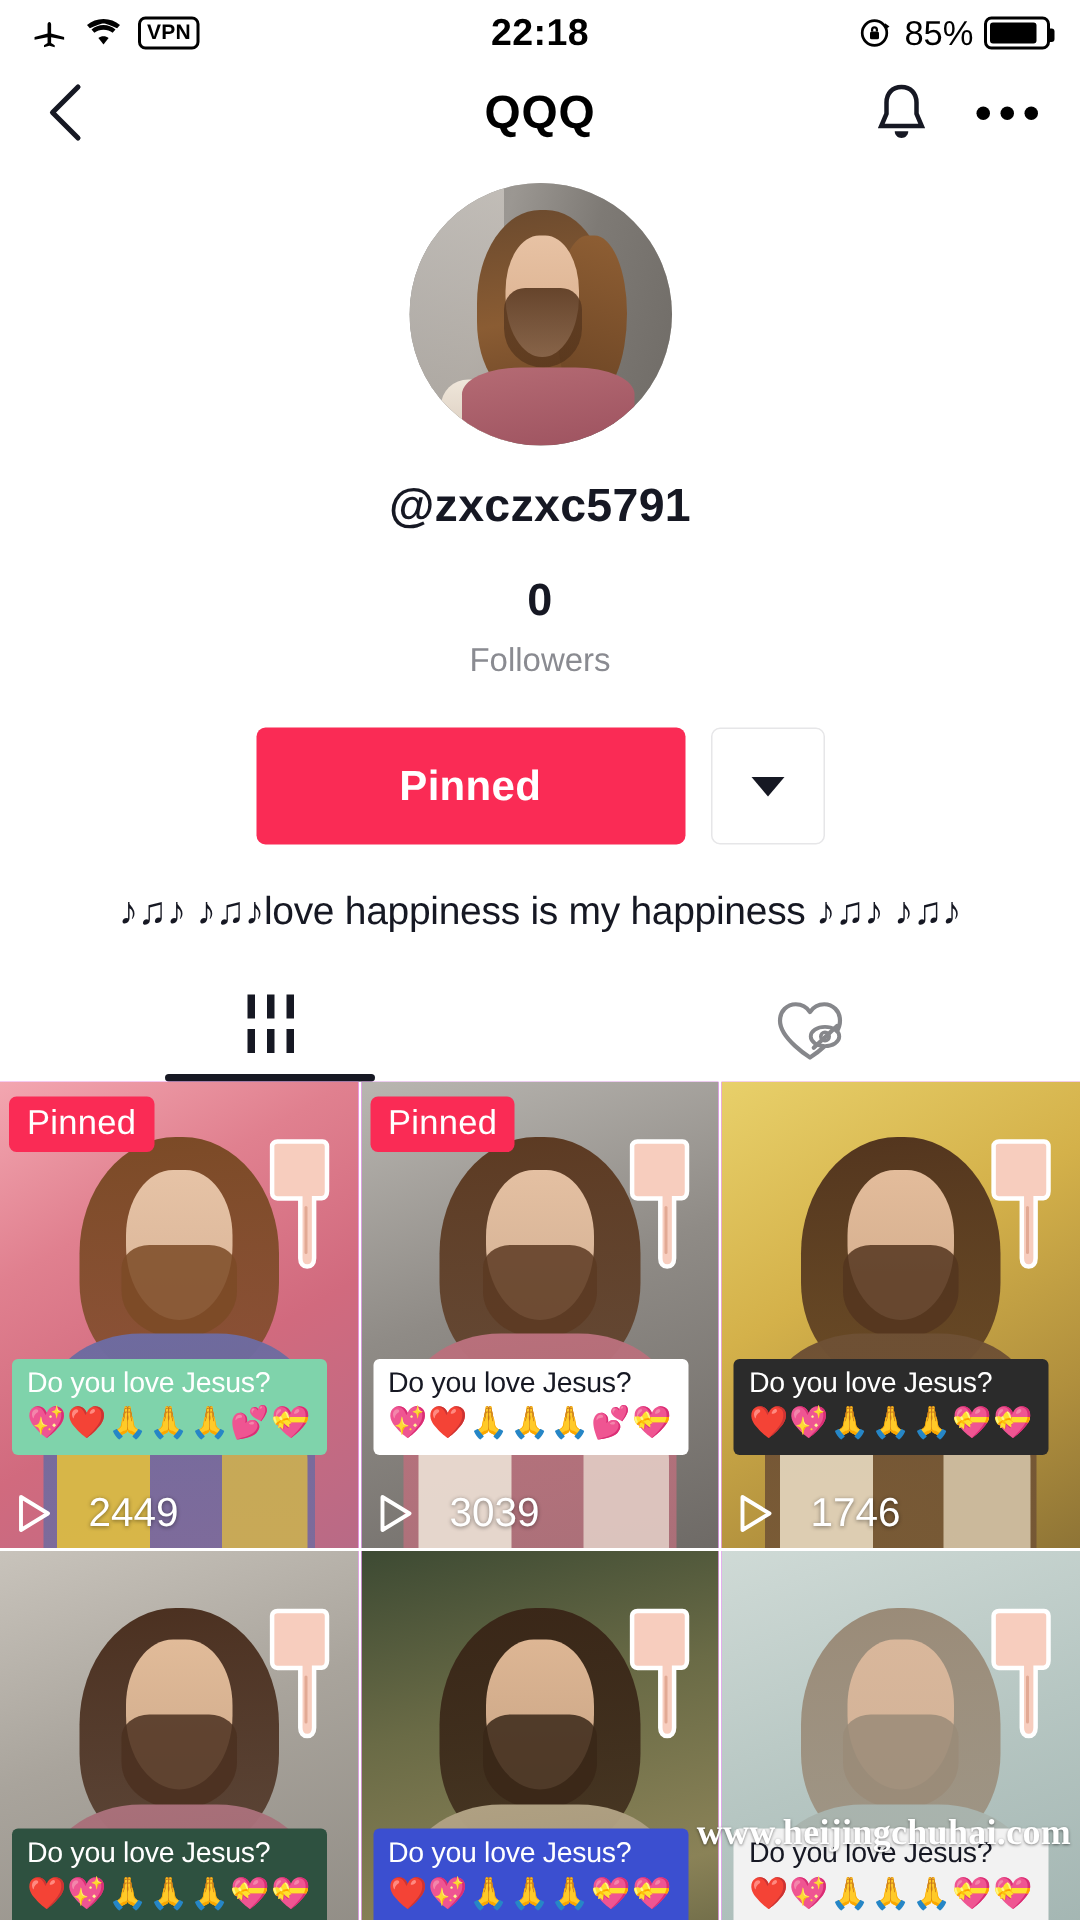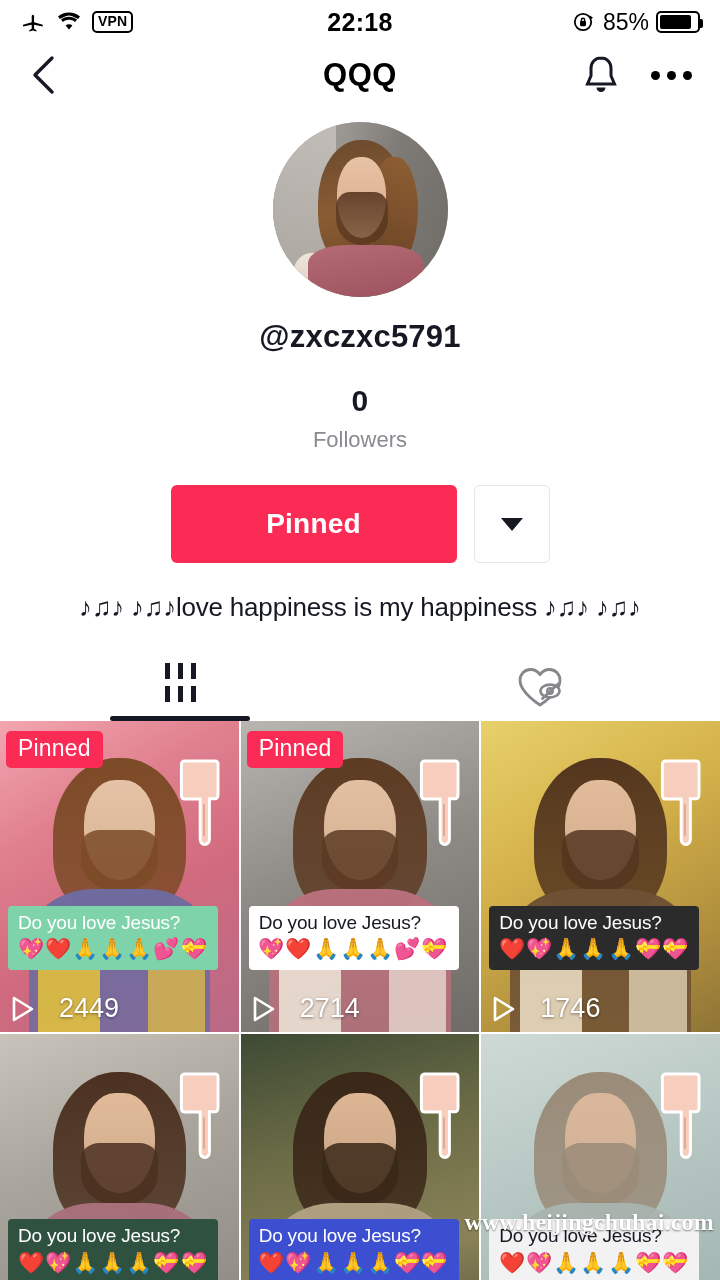--- a/index.html
+++ b/index.html
@@ -325,21 +325,21 @@
 
     <div class="cap" style="background:#ffffff">
       <div class="cap-t" style="color:#161823">Do you love Jesus?</div>
       <div class="cap-e">💖❤️🙏🙏🙏💕💝</div>
     </div>
 
     <div class="plays">
       <svg width="26" height="28" viewBox="0 0 26 28">
         <path d="M4 3l18 11L4 25z" fill="none" stroke="#fff" stroke-width="2.6" stroke-linejoin="round"></path>
       </svg>
-      <span>2714</span>
+      <span>3039</span>
     </div>
   </div>
       <div class="vcell">
     <div class="vthumb" style="background:linear-gradient(150deg,#e8d06a 0%,#d4b14a 40%,#b08f3d 75%,#8e7436 100%)">
       <div style="position:absolute;left:22%;top:12%;width:56%;height:52%;
            background:linear-gradient(175deg,#53351e,#53351ecc);
            border-radius:48% 48% 40% 40%;"></div>
       <div style="position:absolute;left:35%;top:19%;width:30%;height:32%;
            background:linear-gradient(180deg,#e3bc9b,#e3bc9bdd);
            border-radius:46% 46% 52% 52%;"></div>

